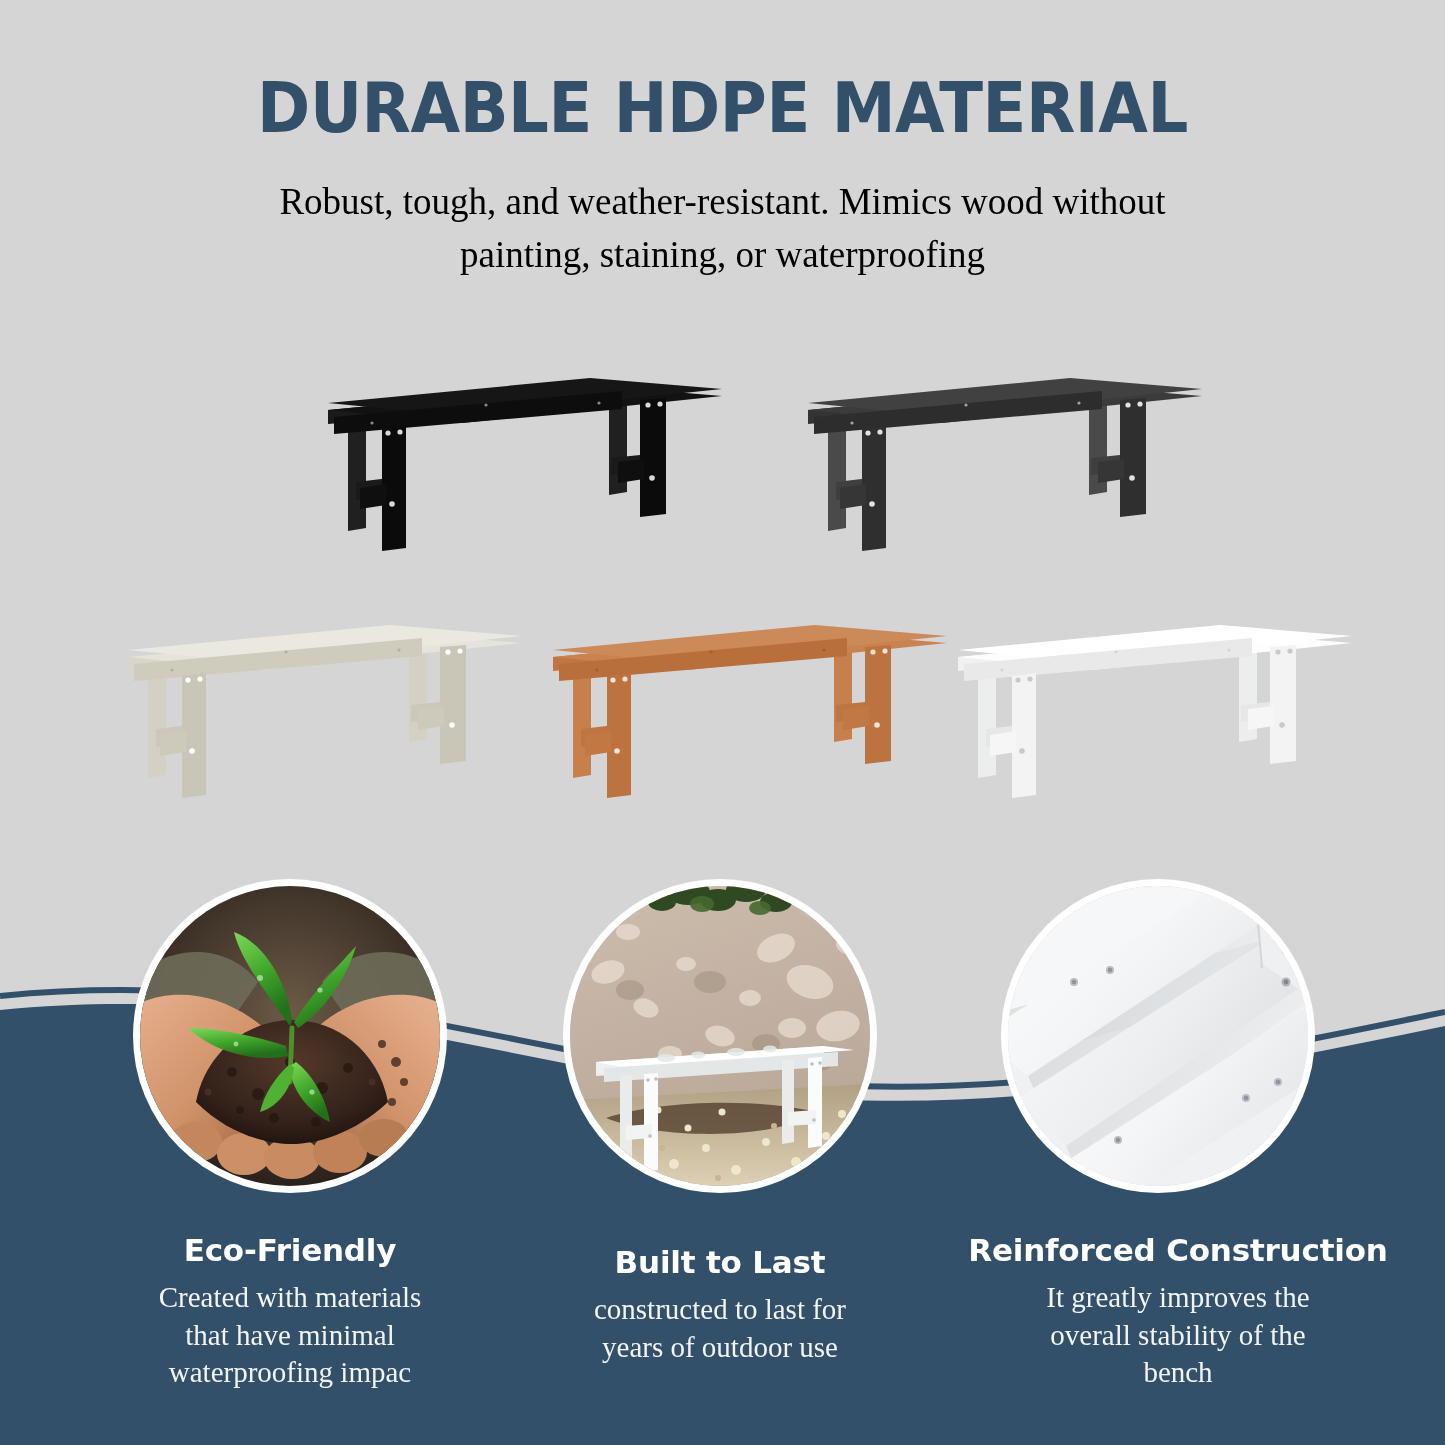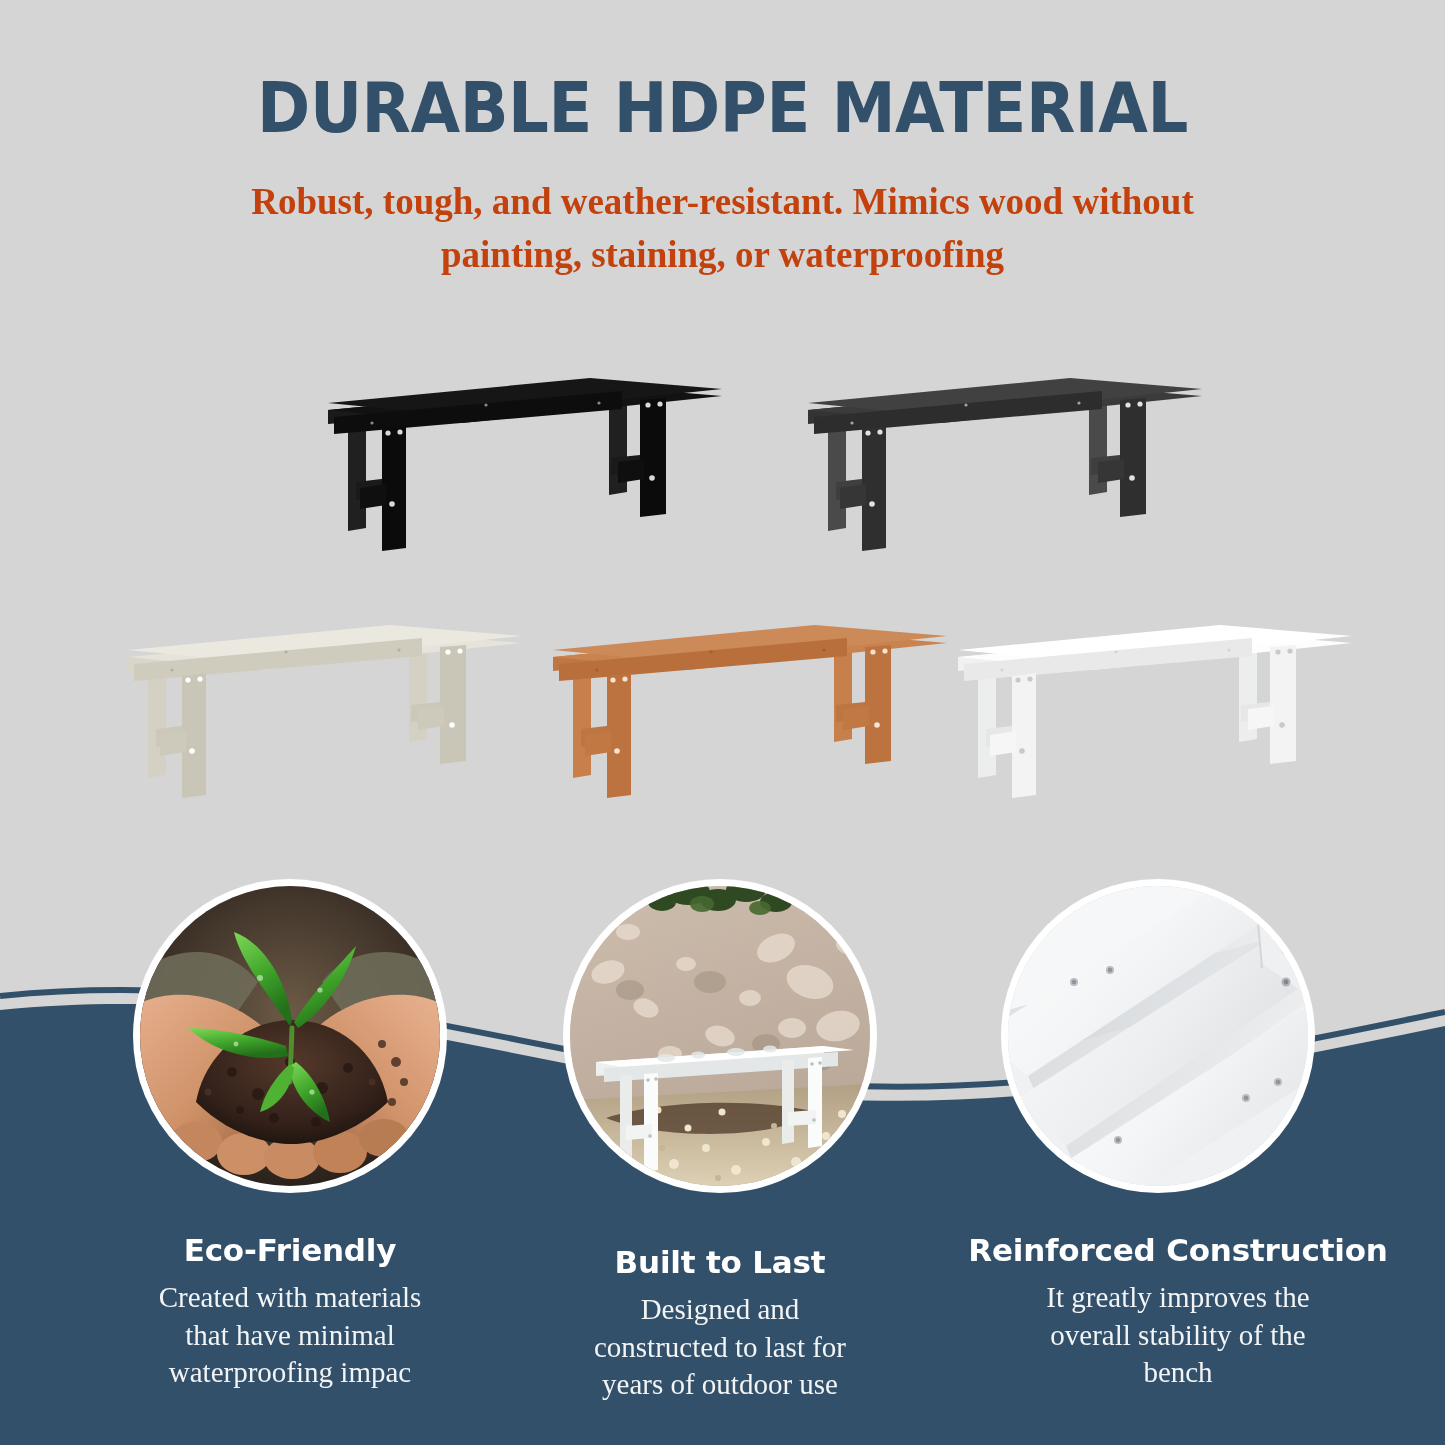--- a/index.html
+++ b/index.html
@@ -24,22 +24,21 @@
     line-height:1.05;
     transform:scaleX(0.93);
   }
   .subhead{
     position:absolute;top:176px;left:50%;transform:translateX(-50%);
     width:1000px;
     text-align:center;
     font-family:"Liberation Serif", serif;
     font-size:37px;
     line-height:1.42;
-    color:#c2410c;
-    font-weight:bold;
+    color:#000000;
   }
 
   
   .bench{position:absolute;}
   .bench svg{display:block;overflow:visible;}
 
   
   .wave-wrap{position:absolute;left:0;top:960px;width:1445px;height:485px;}
   .wave-wrap svg{display:block;}
 
@@ -487,21 +486,20 @@
     <div class="fbody">
       <div>Created with materials</div>
       <div>that have minimal</div>
       <div>waterproofing impac</div>
     </div>
   </div>
 
   <div class="feature" style="left:552px;top:1232px;width:336px;margin-top:12px;">
     <div class="ftitle">Built to Last</div>
     <div class="fbody">
-      <div>Designed and</div>
       <div>constructed to last for</div>
       <div>years of outdoor use</div>
     </div>
   </div>
 
   <div class="feature" style="left:960px;top:1232px;width:436px;">
     <div class="ftitle">Reinforced Construction</div>
     <div class="fbody">
       <div>It greatly improves the</div>
       <div>overall stability of the</div>

